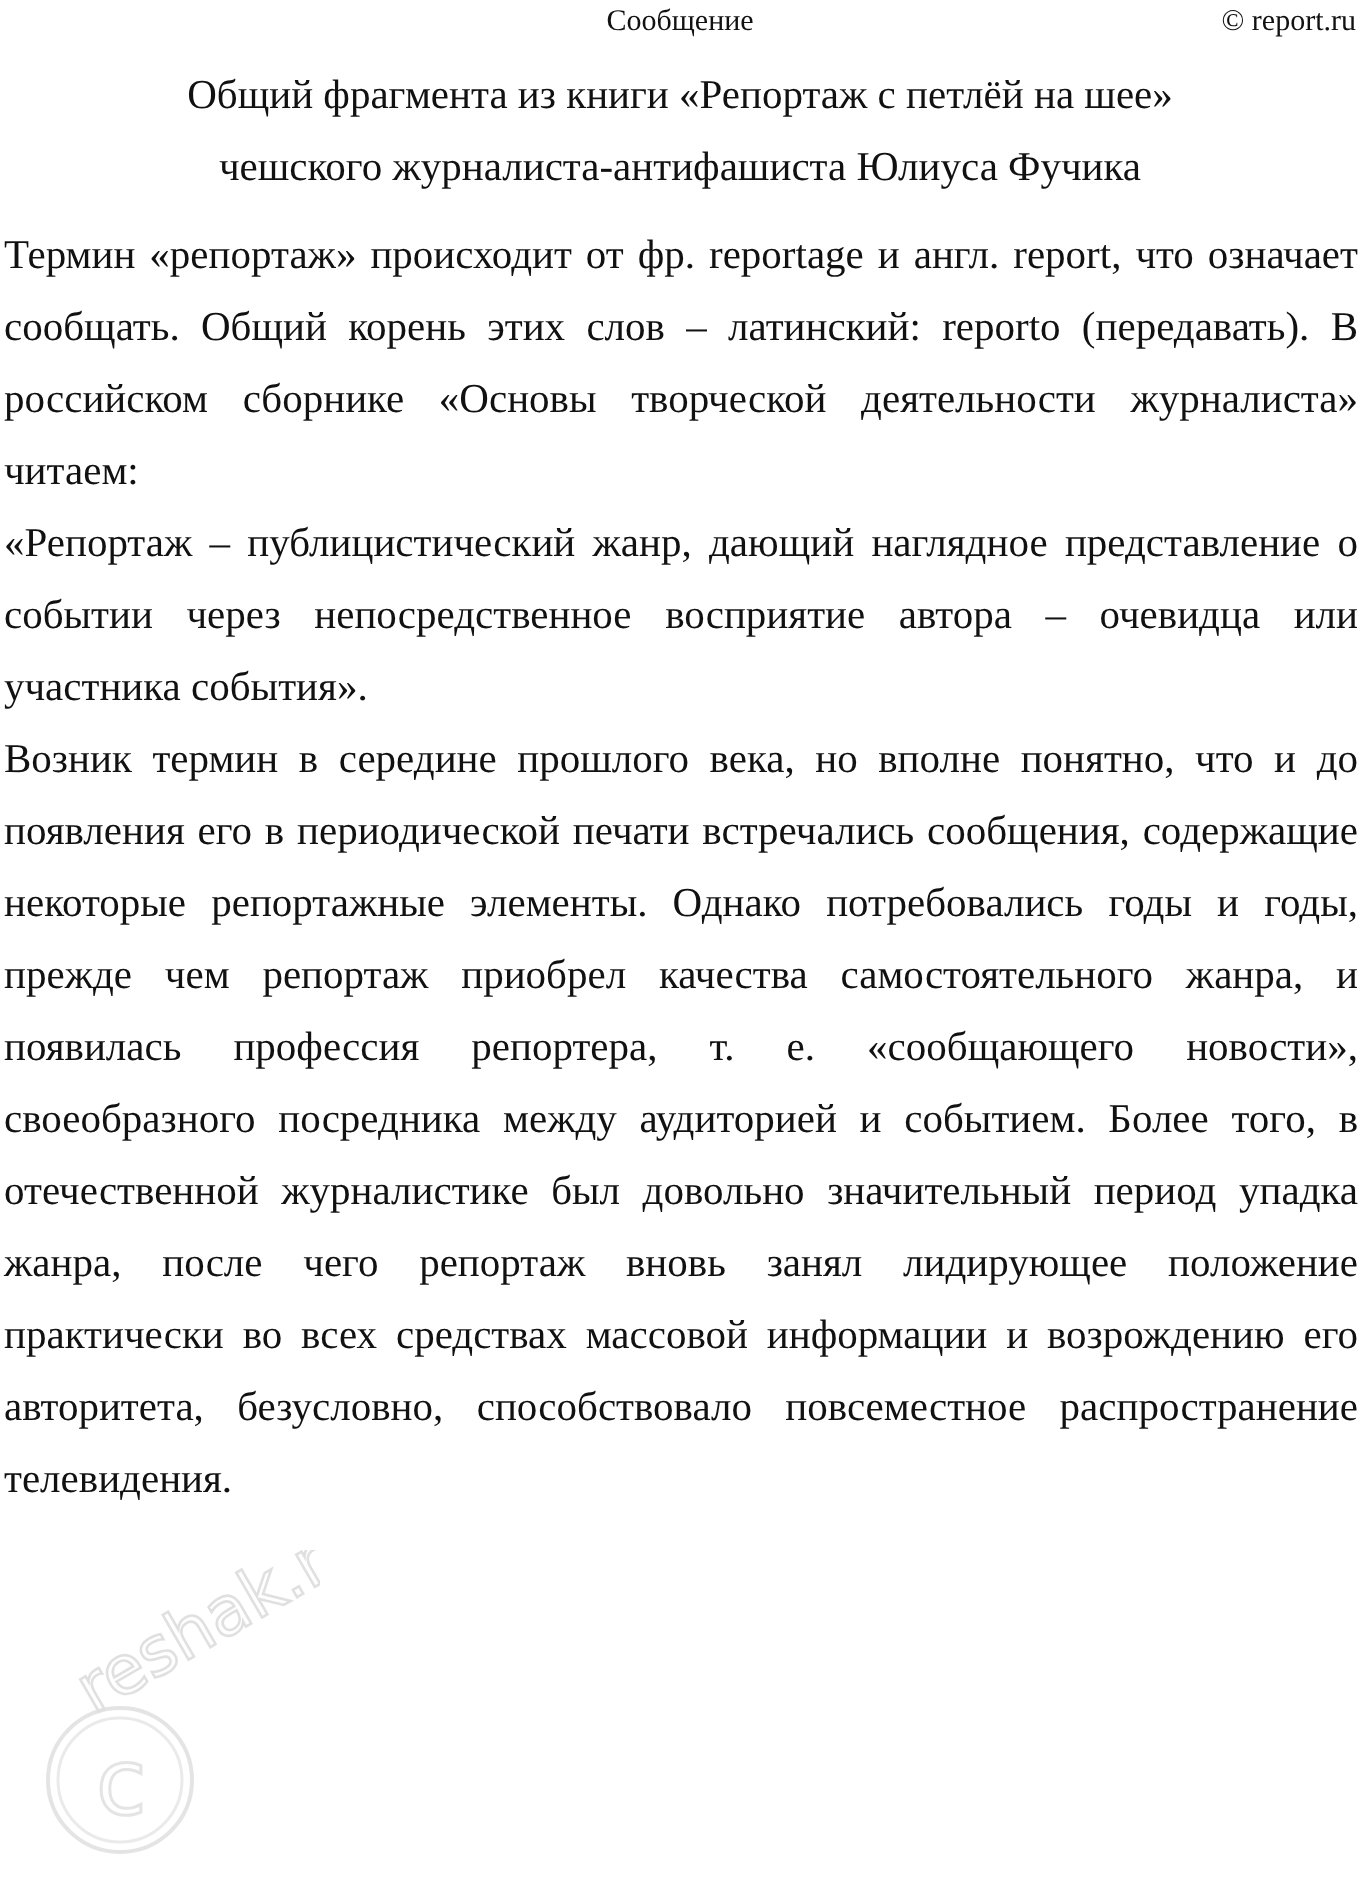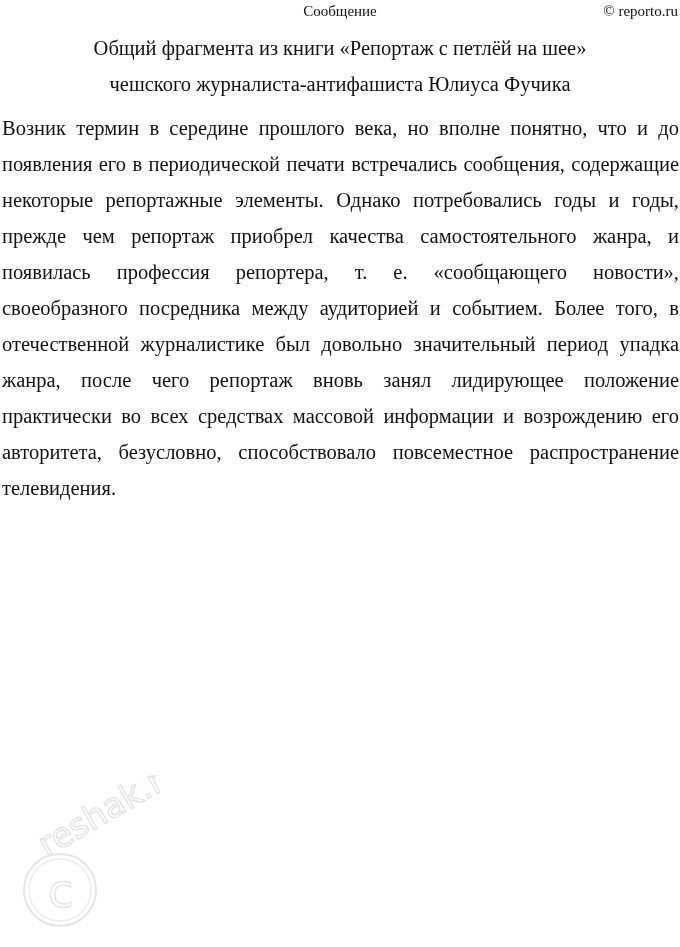--- a/index.html
+++ b/index.html
@@ -67,27 +67,29 @@
       height: 160px;
       pointer-events: none;
       opacity: 0.55;
     }
   </style>
 </head>
 <body>
 
 <div class="header-line">
   <span class="header-title">Сообщение</span>
-  <span class="header-copyright">© reporto.ru</span>
+  <span class="header-copyright">© report.ru</span>
 </div>
 
 <div class="subtitle sub1">Общий фрагмента из книги «Репортаж с петлёй на шее»</div>
 <div class="subtitle sub2">чешского журналиста-антифашиста Юлиуса Фучика</div>
 
 <div class="body-text">
+  <p>Термин «репортаж» происходит от фр. reportage и англ. report, что означает сообщать. Общий корень этих слов – латинский: reporto (передавать). В российском сборнике «Основы творческой деятельности журналиста» читаем:</p>
+  <p>«Репортаж – публицистический жанр, дающий наглядное представление о событии через непосредственное восприятие автора – очевидца или участника события».</p>
   <p>Возник термин в середине прошлого века, но вполне понятно, что и до появления его в периодической печати встречались сообщения, содержащие некоторые репортажные элементы. Однако потребовались годы и годы, прежде чем репортаж приобрел качества самостоятельного жанра, и появилась профессия репортера, т. е. «сообщающего новости», своеобразного посредника между аудиторией и событием. Более того, в отечественной журналистике был довольно значительный период упадка жанра, после чего репортаж вновь занял лидирующее положение практически во всех средствах массовой информации и возрождению его авторитета, безусловно, способствовало повсеместное распространение телевидения.</p>
 </div>
 
 <div class="watermark">
   <svg width="140" height="160" viewBox="0 0 140 160" xmlns="http://www.w3.org/2000/svg">
     <circle cx="40" cy="115" r="36" fill="none" stroke="#cfcfcf" stroke-width="2"></circle>
     <circle cx="40" cy="115" r="31" fill="none" stroke="#dadada" stroke-width="1.5"></circle>
     <text x="28" y="132" font-size="46" fill="none" stroke="#cfcfcf" stroke-width="1.5" font-family="DejaVu Sans, sans-serif">c</text>
     <text x="10" y="40" font-size="34" fill="none" stroke="#c8c8c8" stroke-width="1.3" font-family="DejaVu Sans, sans-serif" transform="rotate(-30 60 40) translate(0 20)">reshak.ru</text>
   </svg>

